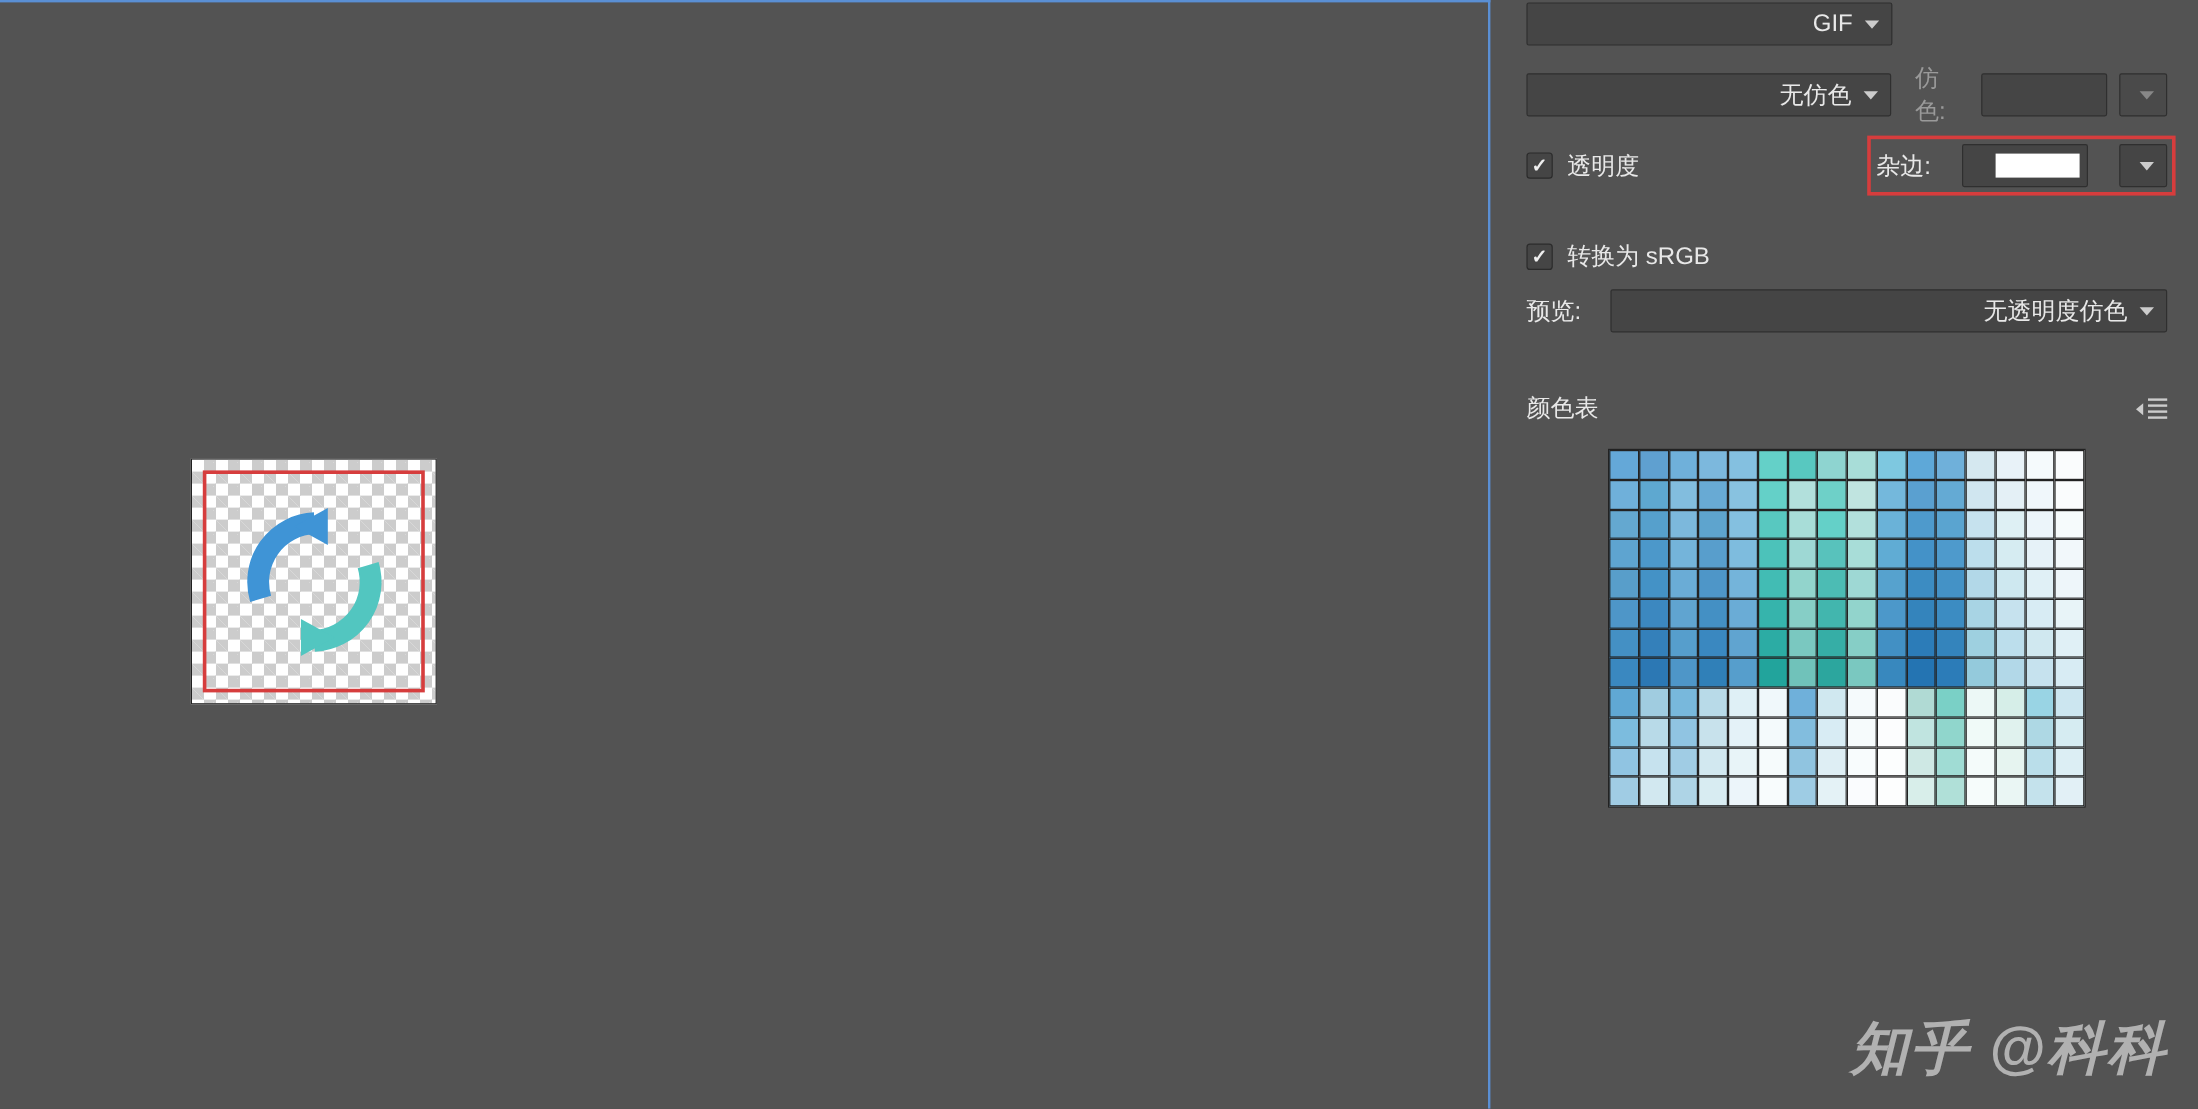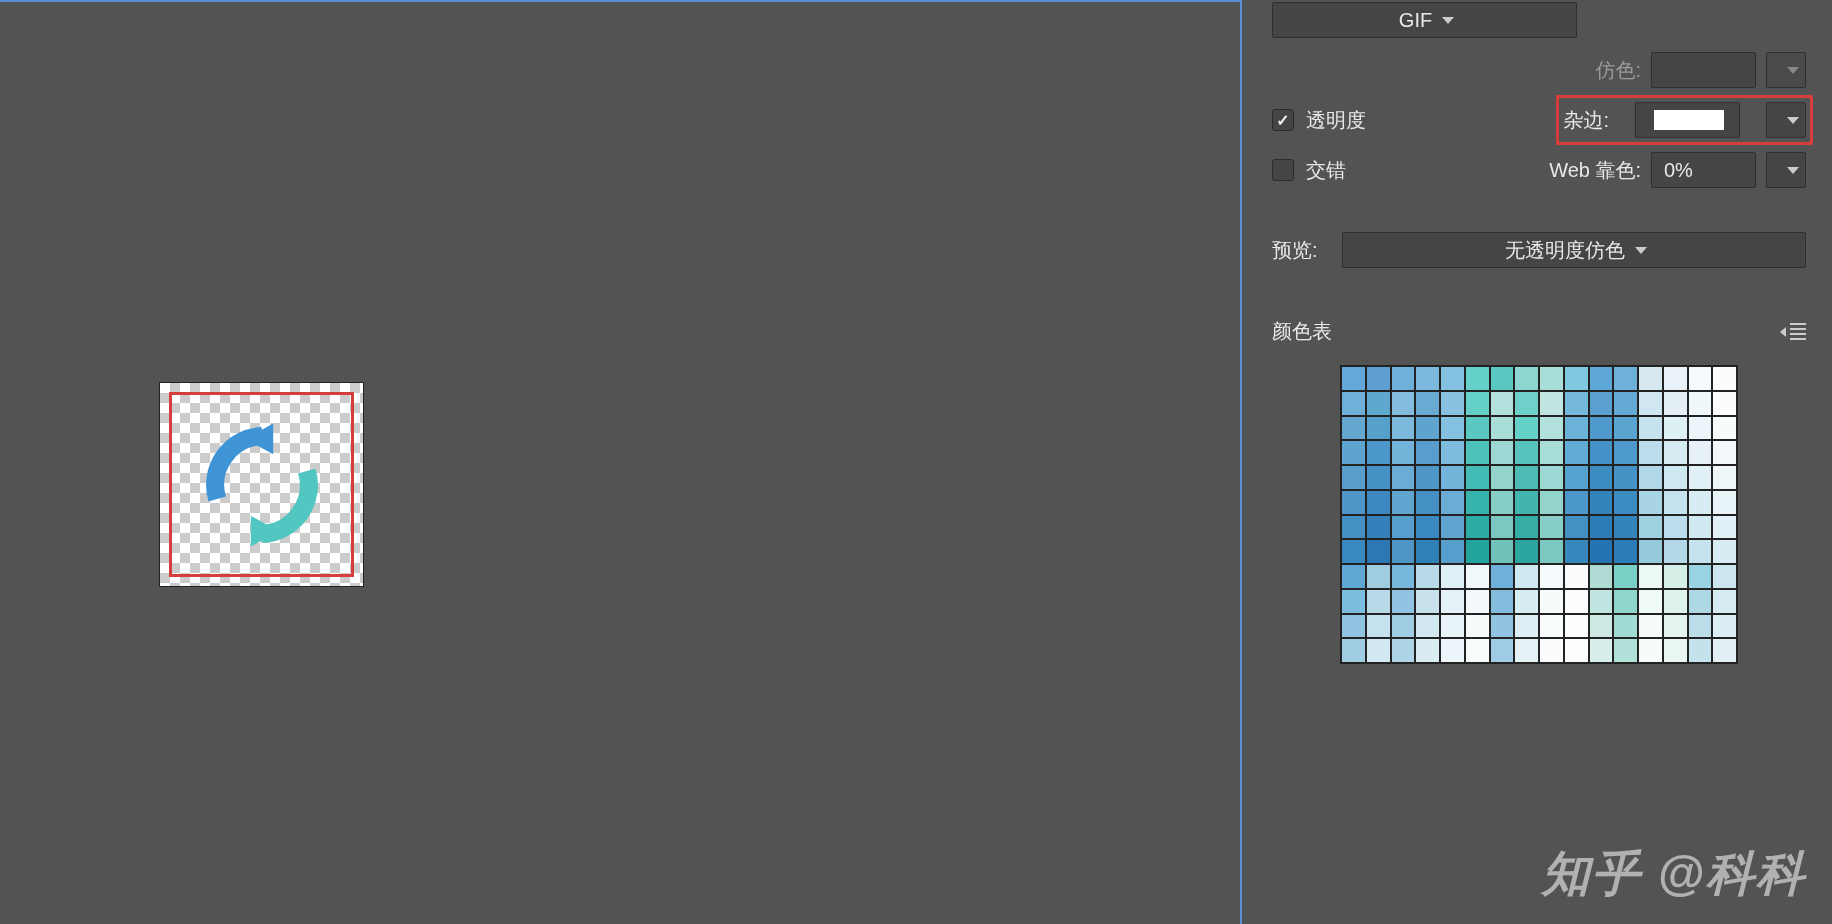--- a/index.html
+++ b/index.html
@@ -57,21 +57,21 @@
 }
 .row {
   display: flex;
   align-items: center;
   gap: 10px;
 }
 .row .spacer { flex: 1; }
 .select {
   display: flex;
   align-items: center;
-  justify-content: center;
+  justify-content: flex-end;
   background: #454545;
   border: 1px solid #2f2f2f;
   border-radius: 2px;
   height: 36px;
   padding: 0 10px 0 14px;
   color: #e8e8e8;
   cursor: pointer;
 }
 .select.disabled {
   color: #808080;
@@ -207,20 +207,24 @@
 
   <div class="row">
     <div class="select w-305">
       <span>GIF</span>
         <span class="dd-arrow"></span>
     </div>
   </div>
 
 
   <div class="row">
+    <div class="select w-305">
+      <span>无仿色</span>
+        <span class="dd-arrow"></span>
+    </div>
     <div class="spacer"></div>
     <span class="lbl dim">仿色:</span>
     <div class="text-input disabled w-105">
         <span></span>
       </div>
     <div class="select disabled w-40">
         <span class="dd-arrow dim"></span>
       </div>
   </div>
 
@@ -235,38 +239,30 @@
       <div class="select white-val w-105">
           <span class="val"></span>
         </div>
       <div class="select w-40">
           <span class="dd-arrow"></span>
         </div>
     </div>
   </div>
 
 
+
+
+  <div class="section-gap"></div>
+
   <div class="row">
     <div class="checkbox">
-      <span class="cb"></span>
-      <span class="lbl">交错</span>
-    </div>
-    <div class="spacer"></div>
-    <span class="lbl">Web 靠色:</span>
-    <div class="text-input w-105">
-        <span>0%</span>
-      </div>
-    <div class="select w-40">
-        <span class="dd-arrow"></span>
-      </div>
-  </div>
-
-
-  <div class="section-gap"></div>
-
+      <span class="cb checked"></span>
+      <span class="lbl">转换为 sRGB</span>
+    </div>
+  </div>
 
   <div class="row" style="margin-left:-30px; padding-left:30px;">
     <span class="lbl" style="width:60px">预览:</span>
     <div class="select flex-grow">
       <span>无透明度仿色</span>
         <span class="dd-arrow"></span>
     </div>
   </div>
 
 

